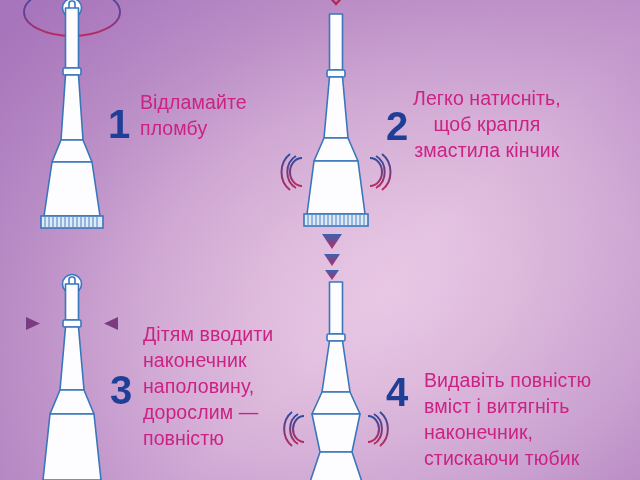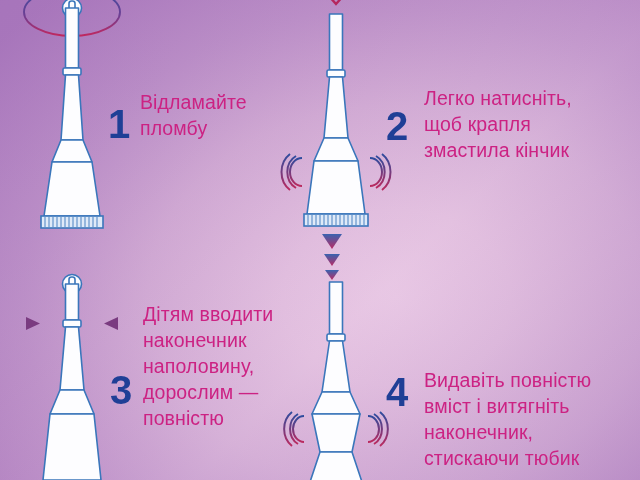--- a/index.html
+++ b/index.html
@@ -39,23 +39,23 @@
     color:#1f3f96;
     font-weight:bold;
     font-size:40px;
     line-height:40px;
   }
 
   
   #num1{left:108px;top:104px;}
   #txt1{left:140px;top:89px;}
   #num2{left:386px;top:106px;}
-  #txt2{left:424px;top:85px;}
+  #txt2{left:413px;top:85px;text-align:center;}
   #num3{left:110px;top:370px;}
-  #txt3{left:143px;top:301px;}
+  #txt3{left:143px;top:321px;}
   #num4{left:386px;top:372px;}
   #txt4{left:424px;top:333px;margin-top:34px;}
 
   svg{display:block;}
   .tube-wrap{position:absolute;}
   #tube1{left:8px;top:-10px;}
   #tube2{left:272px;top:-14px;}
   #tube3{left:8px;top:262px;}
   #tube4{left:272px;top:252px;}
   #drops{left:300px;top:232px;}

